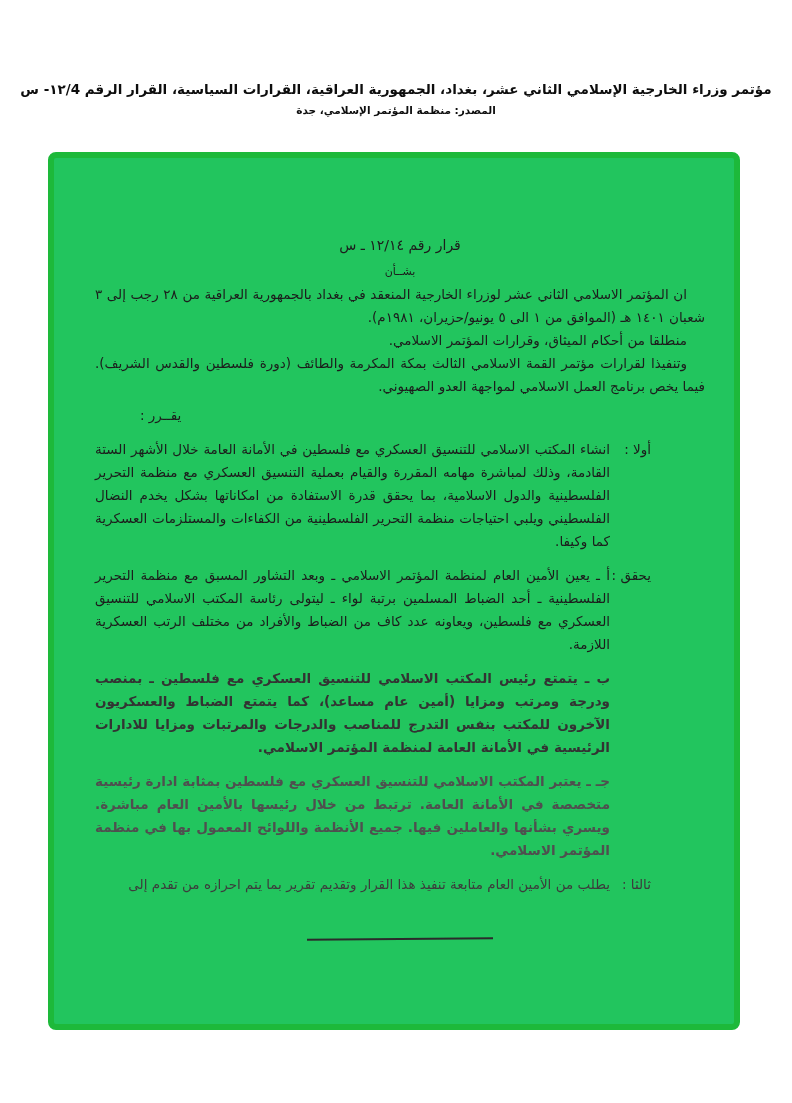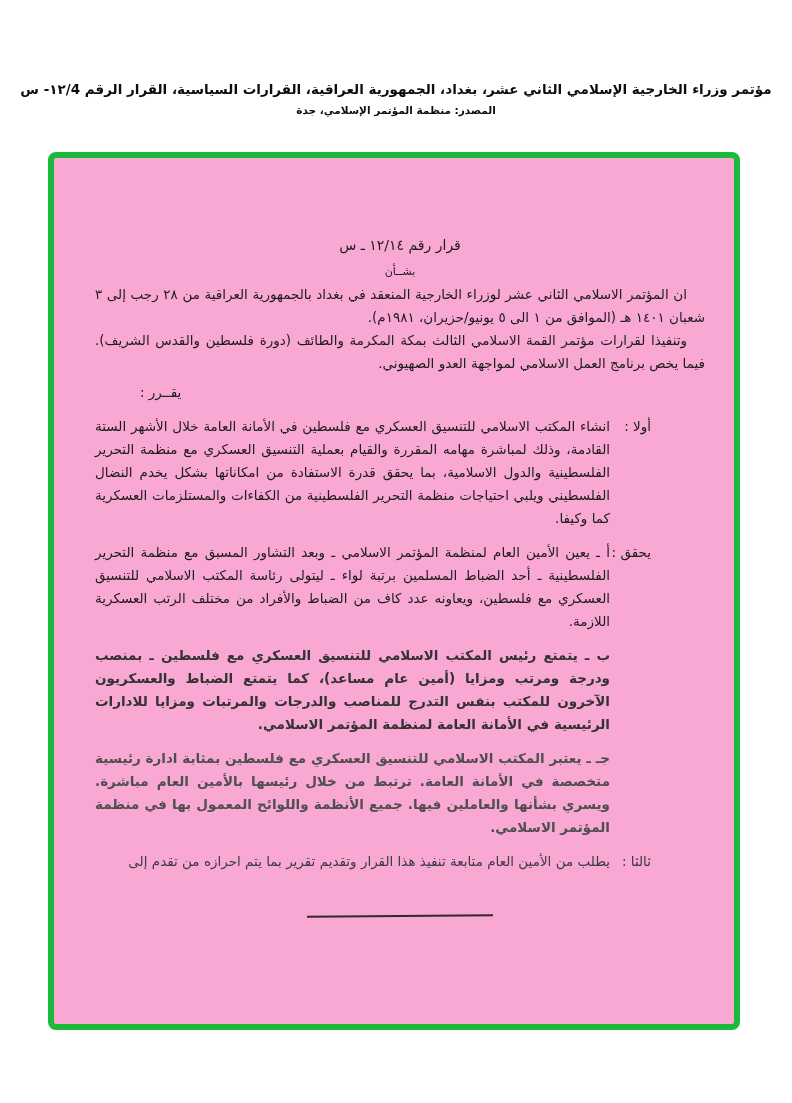--- a/index.html
+++ b/index.html
@@ -24,21 +24,21 @@
   }
   .page-header .h2 {
     font-size: 10.5px; font-weight: bold; color: #0d0d0d; margin-top: 5px;
   }
   
   .green-box {
     position: absolute; left: 48px; top: 152px;
     width: 692px; height: 878px;
     border: 6px solid var(--green);
     border-radius: 8px;
-    background: #f9a8d4;
+    background: #22c55e;
   }
   
   .doc {
     position: absolute; inset: 0;
     direction: rtl;
     padding: 76px 29px 0 41px;
     font-size: 13.5px;
     line-height: 23px;
     color: var(--ink);
   }
@@ -76,20 +76,21 @@
 
 <div class="green-box">
   <div class="doc">
 
     <div class="titles">
       <div class="res-number">قرار رقم ١٢/١٤ ـ س</div>
       <div class="res-regarding">بشــأن</div>
     </div>
 
     <p class="pre pre-1">ان المؤتمر الاسلامي الثاني عشر لوزراء الخارجية المنعقد في بغداد بالجمهورية العراقية من ٢٨ رجب إلى ٣ شعبان ١٤٠١ هـ (الموافق من ١ الى ٥ يونيو/حزيران، ١٩٨١م).</p>
+    <p class="pre pre-2">منطلقا من أحكام الميثاق، وقرارات المؤتمر الاسلامي.</p>
     <p class="pre pre-3">وتنفيذا لقرارات مؤتمر القمة الاسلامي الثالث بمكة المكرمة والطائف (دورة فلسطين والقدس الشريف). فيما يخص برنامج العمل الاسلامي لمواجهة العدو الصهيوني.</p>
 
     <div class="decides">
       <span>يقــرر :</span>
     </div>
 
     <div class="clauses">
 
       <div class="clause">
         <span class="clause-label">أولا :</span>

